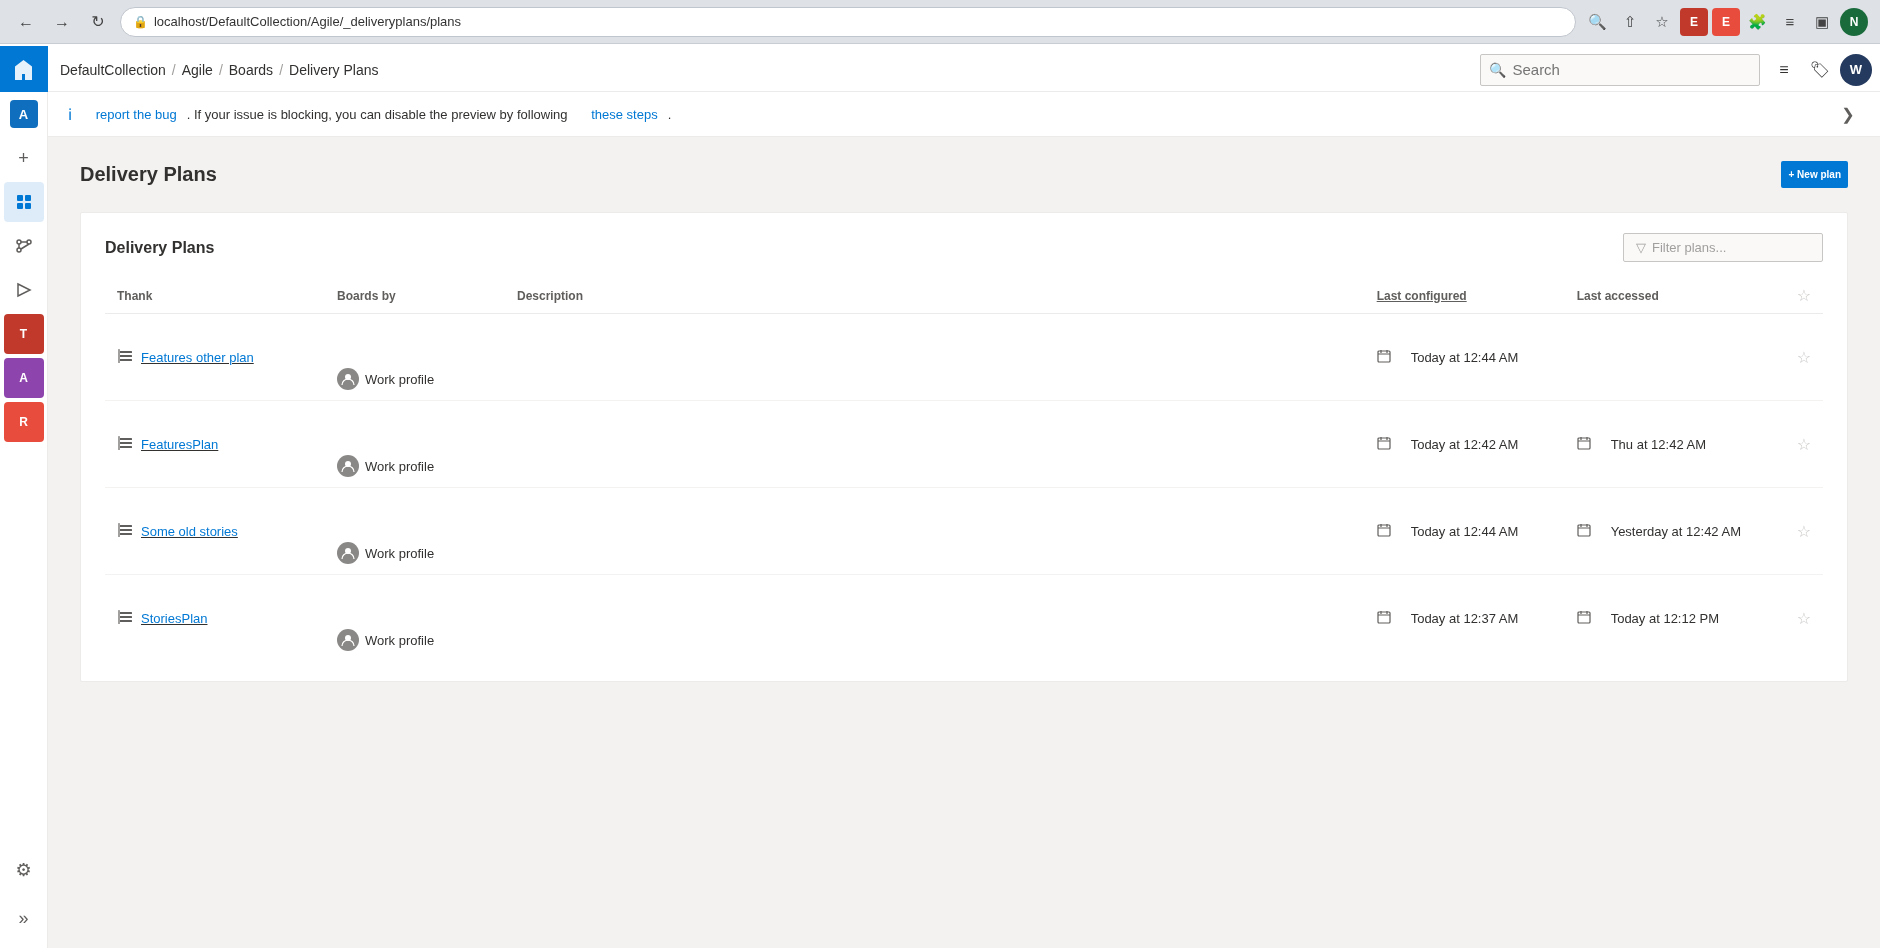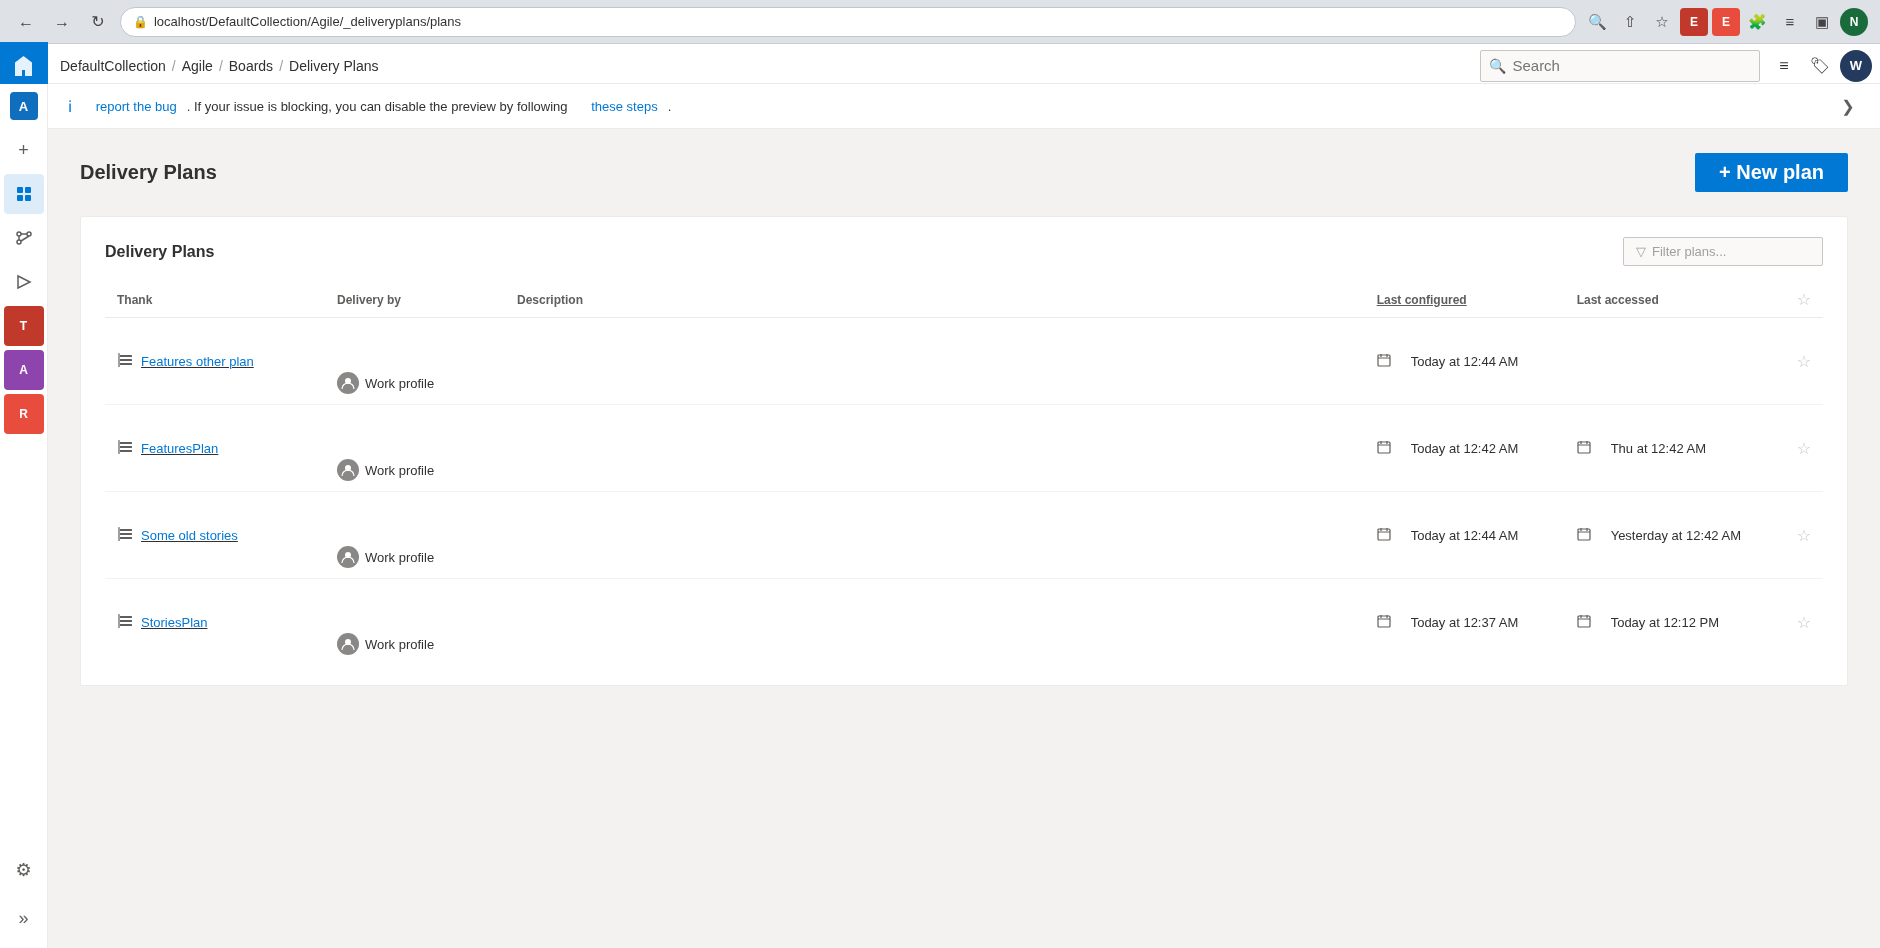--- a/index.html
+++ b/index.html
@@ -29,21 +29,21 @@
       width: 28px; height: 28px; border-radius: 50%; background: transparent; border: none; cursor: pointer;
       display: flex; align-items: center; justify-content: center; color: #444; font-size: 15px;
     }
     .profile-circle-green {
       width: 28px; height: 28px; border-radius: 50%; background: #1a6b3c; color: #fff;
       display: flex; align-items: center; justify-content: center; font-size: 12px; font-weight: bold;
     }
     
     .app-header {
       background: #fff;
-      height: 40px;
+      height: 48px;
       display: flex;
       align-items: center;
       border-bottom: 1px solid #edebe9;
       padding: 4px 0 0 0;
     }
     .app-header-logo {
       width: 48px; height: 48px; background: #0078d4;
       display: flex; align-items: center; justify-content: center; flex-shrink: 0;
     }
     .app-header-logo svg { width: 24px; height: 24px; }
@@ -104,21 +104,21 @@
     .notice-close {
       margin-left: auto; width: 24px; height: 24px; border: none; background: transparent; cursor: pointer;
       display: flex; align-items: center; justify-content: center; color: #605e5c; font-size: 16px;
     }
     
     .page-content { padding: 24px 32px; }
     .page-header { display: flex; align-items: center; justify-content: space-between; margin-bottom: 24px; }
     .page-title { font-size: 20px; font-weight: 600; color: #323130; }
     .new-plan-btn {
       background: #0078d4; color: #fff; border: none; border-radius: 2px; cursor: pointer;
-      padding: 8px 24px; font-size: 20px; font-weight: 600; display: flex; align-items: center; gap: 6px;
+      padding: 8px 7px; font-size: 10px; font-weight: 600; display: flex; align-items: center; gap: 6px;
     }
     
     .plans-card {
       background: #fff; border: 1px solid #edebe9; border-radius: 2px; padding: 20px 24px;
     }
     .plans-card-header { display: flex; align-items: center; justify-content: space-between; margin-bottom: 16px; }
     .plans-card-title { font-size: 16px; font-weight: 600; color: #323130; }
     .filter-plans {
       display: flex; align-items: center; gap: 6px; padding: 6px 12px;
       border: 1px solid #c8c6c4; border-radius: 2px; background: #faf9f8; min-width: 200px;
@@ -270,21 +270,21 @@
           <div class="filter-plans">
             <span style="font-size:13px;">▽</span>
             <span>Filter plans...</span>
           </div>
         </div>
 
         <table class="plans-table">
           <thead>
             <tr>
               <th class="col-name">Thank</th>
-              <th class="col-created">Delivery by</th>
+              <th class="col-created">Boards by</th>
               <th class="col-desc">Description</th>
               <th class="col-last-config">Last configured</th>
               <th class="col-last-access">Last accessed</th>
               <th class="star-col">
                 <button class="star-btn">☆</button>
               </th>
             </tr>
           </thead>
           <tbody id="plans-tbody">
           <tr>

